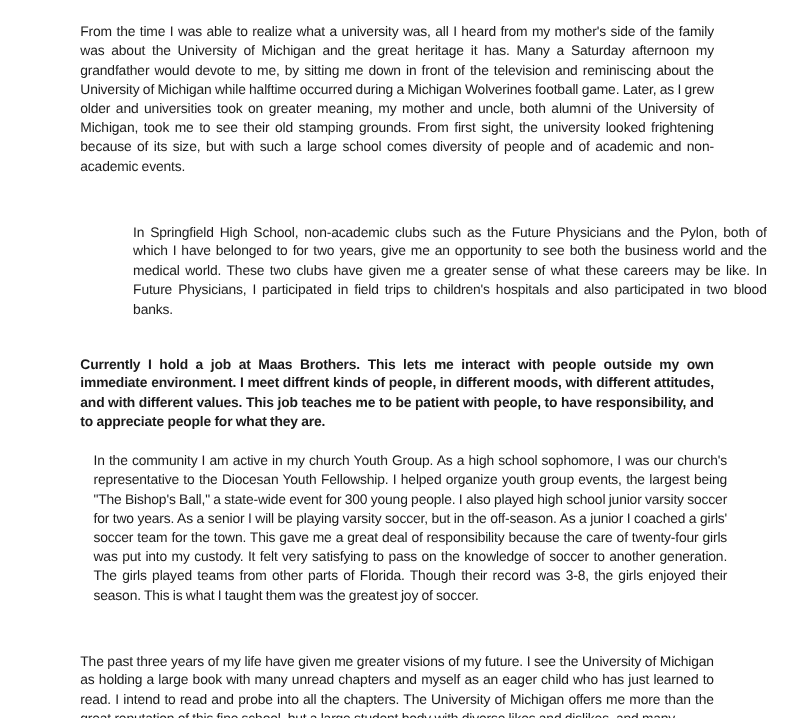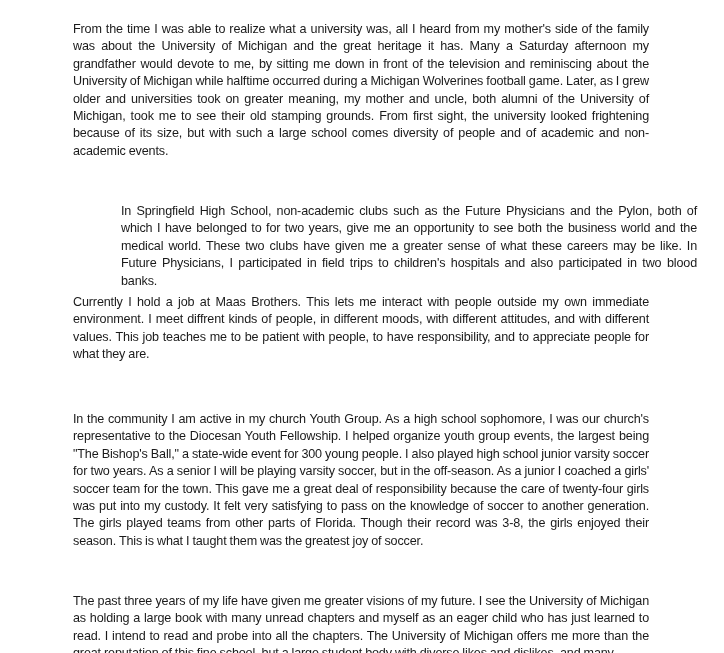--- a/index.html
+++ b/index.html
@@ -16,22 +16,22 @@
     width: 576px;
     font-size: 12.6px;
     line-height: 17.4px;
     text-align: justify;
     margin: 0;
     letter-spacing: -0.15px;
     word-spacing: -0.3px;
   }
   #p1 { top: 21px; }
   #p2 { top: 203px; margin-left: 48px; }
-  #p3 { top: 294px; }
-  #p4 { top: 411px; }
+  #p3 { top: 323px; font-weight: bold; }
+  #p4 { top: 411px; margin-left: 12px; }
   #p5 { top: 593px; }
 </style>
 </head>
 <body>
 
 <div class="page">
   <p class="para" id="p1">From the time I was able to realize what a university was, all I heard from my mother's side of the family was about the University of Michigan and the great heritage it has. Many a Saturday afternoon my grandfather would devote to me, by sitting me down in front of the television and reminiscing about the University of Michigan while halftime occurred during a Michigan Wolverines football game. Later, as I grew older and universities took on greater meaning, my mother and uncle, both alumni of the University of Michigan, took me to see their old stamping grounds. From first sight, the university looked frightening because of its size, but with such a large school comes diversity of people and of academic and non-academic events.</p>
   <p class="para" id="p2">In Springfield High School, non-academic clubs such as the Future Physicians and the Pylon, both of which I have belonged to for two years, give me an opportunity to see both the business world and the medical world. These two clubs have given me a greater sense of what these careers may be like. In Future Physicians, I participated in field trips to children's hospitals and also participated in two blood banks.</p>
   <p class="para" id="p3">Currently I hold a job at Maas Brothers. This lets me interact with people outside my own immediate environment. I meet diffrent kinds of people, in different moods, with different attitudes, and with different values. This job teaches me to be patient with people, to have responsibility, and to appreciate people for what they are.</p>
   <p class="para" id="p4">In the community I am active in my church Youth Group. As a high school sophomore, I was our church's representative to the Diocesan Youth Fellowship. I helped organize youth group events, the largest being "The Bishop's Ball," a state-wide event for 300 young people. I also played high school junior varsity soccer for two years. As a senior I will be playing varsity soccer, but in the off-season. As a junior I coached a girls' soccer team for the town. This gave me a great deal of responsibility because the care of twenty-four girls was put into my custody. It felt very satisfying to pass on the knowledge of soccer to another generation. The girls played teams from other parts of Florida. Though their record was 3-8, the girls enjoyed their season. This is what I taught them was the greatest joy of soccer.</p>

